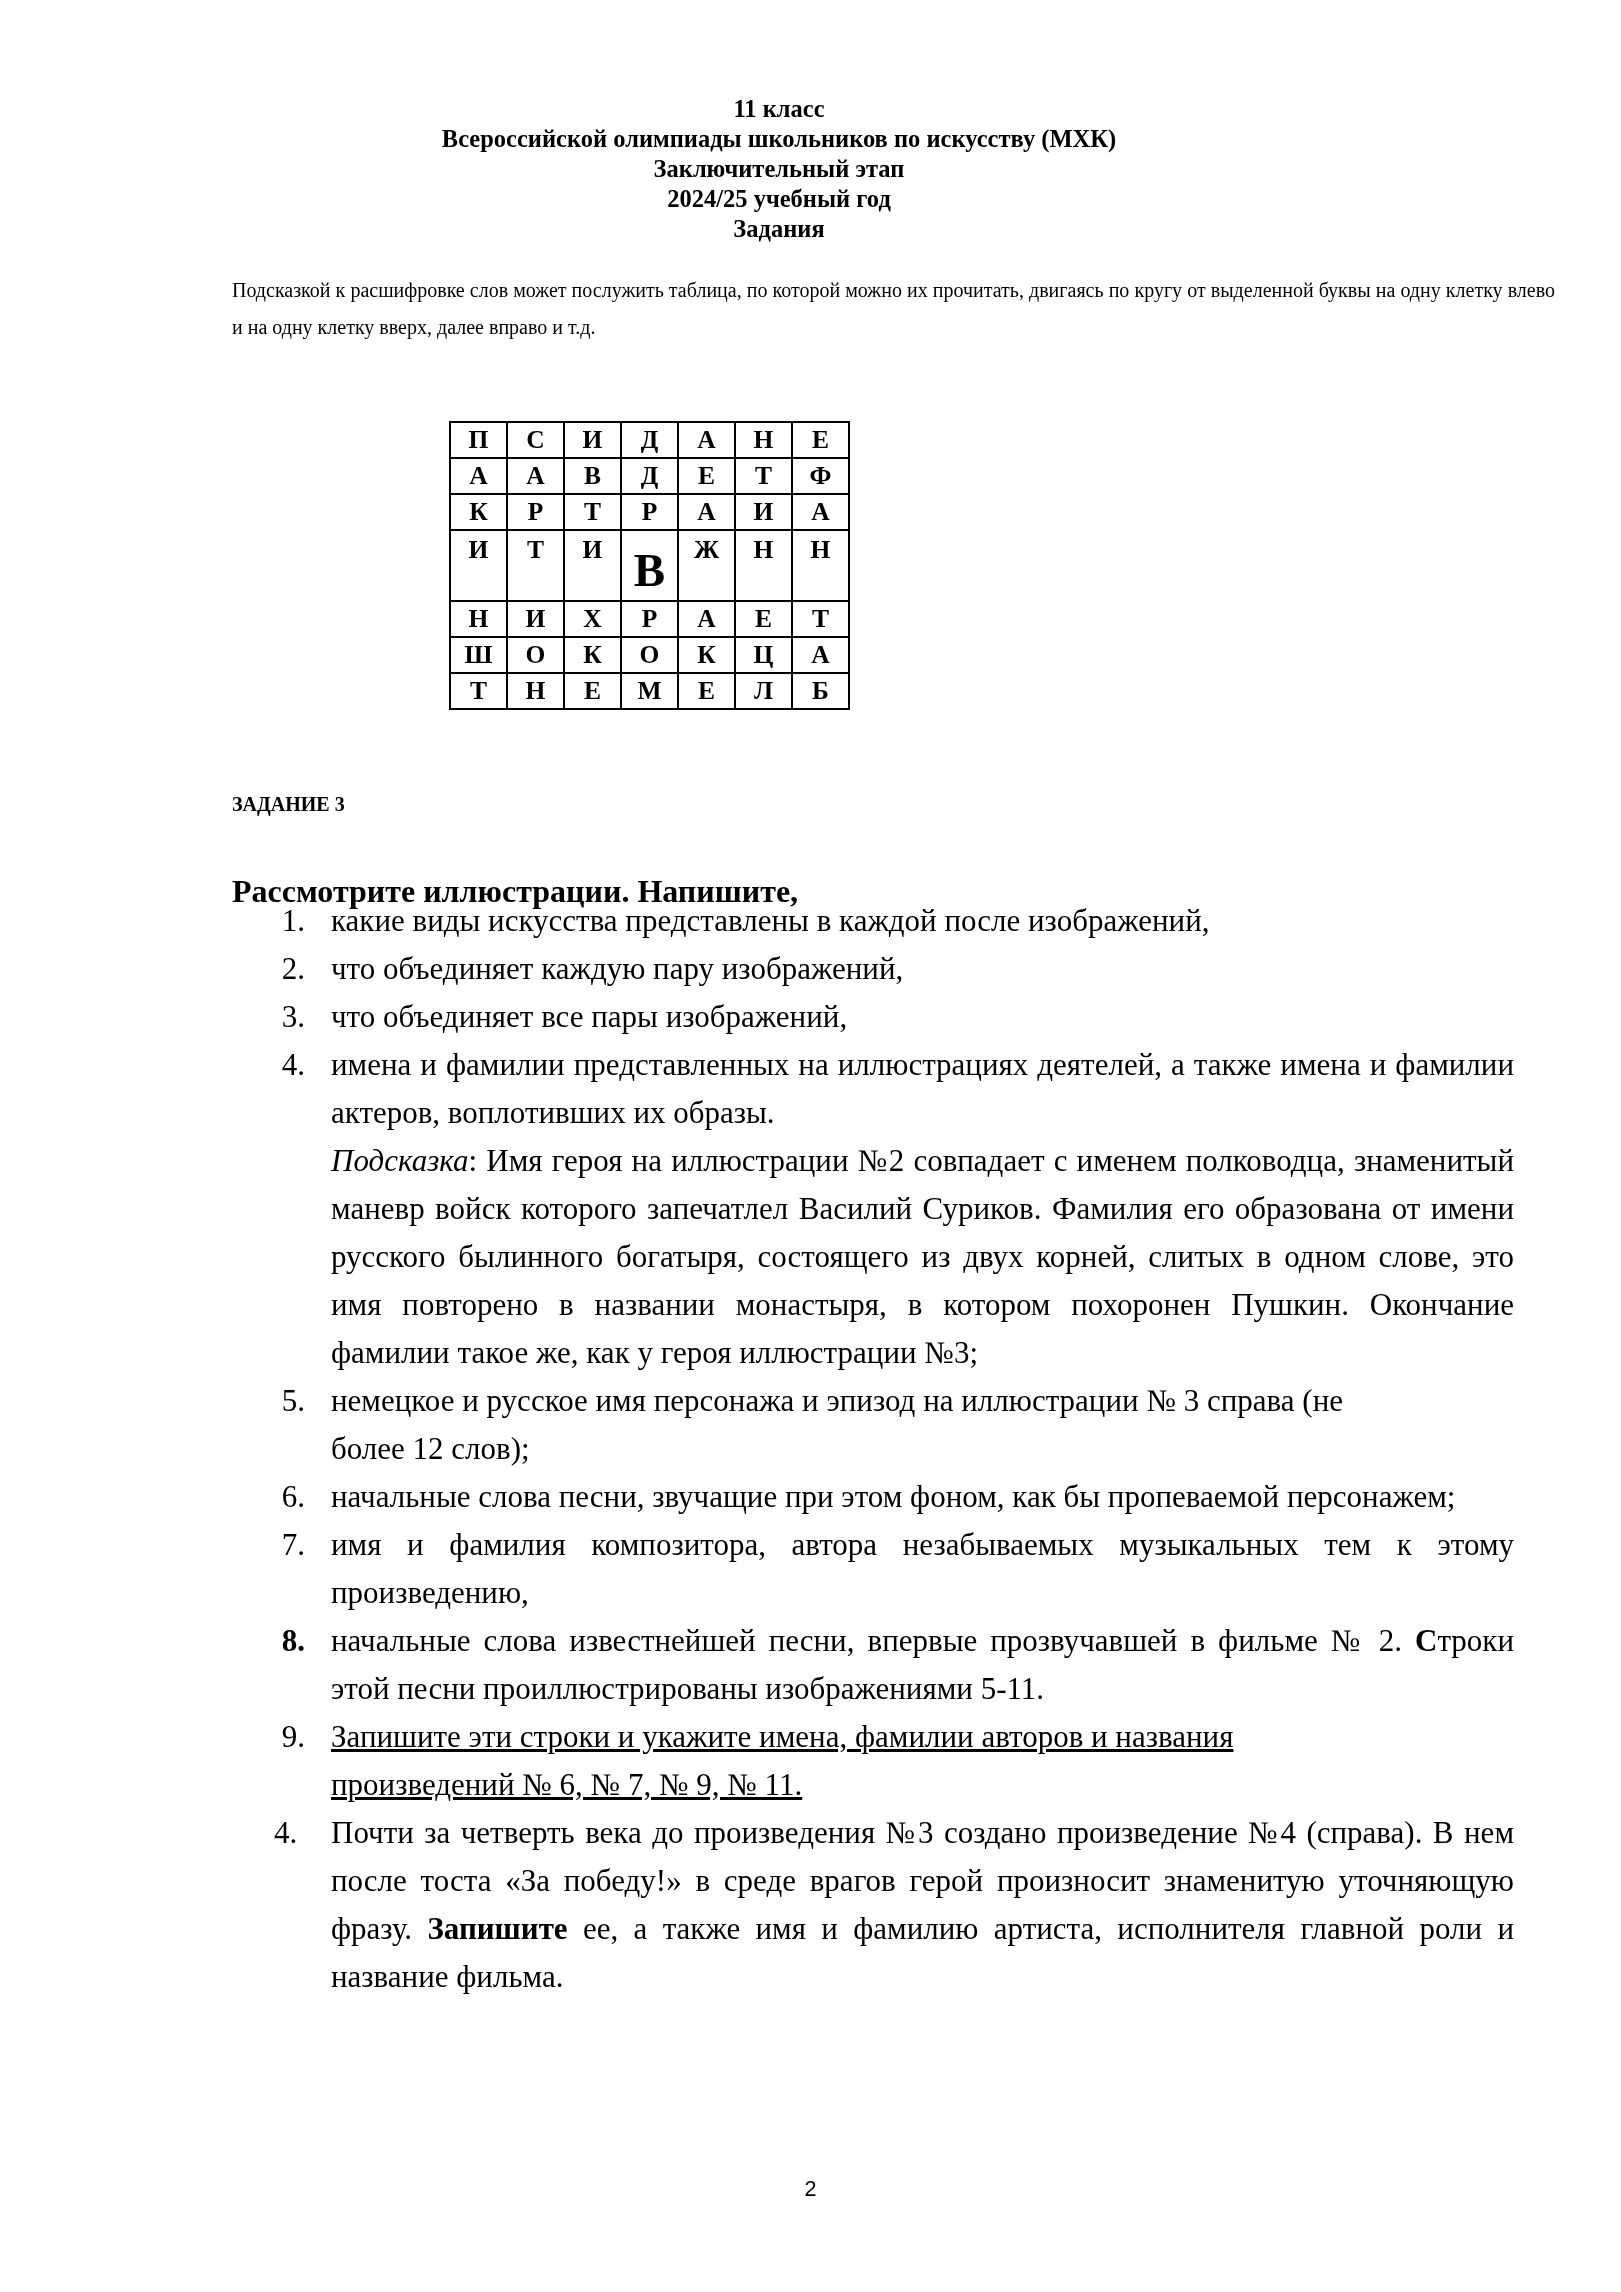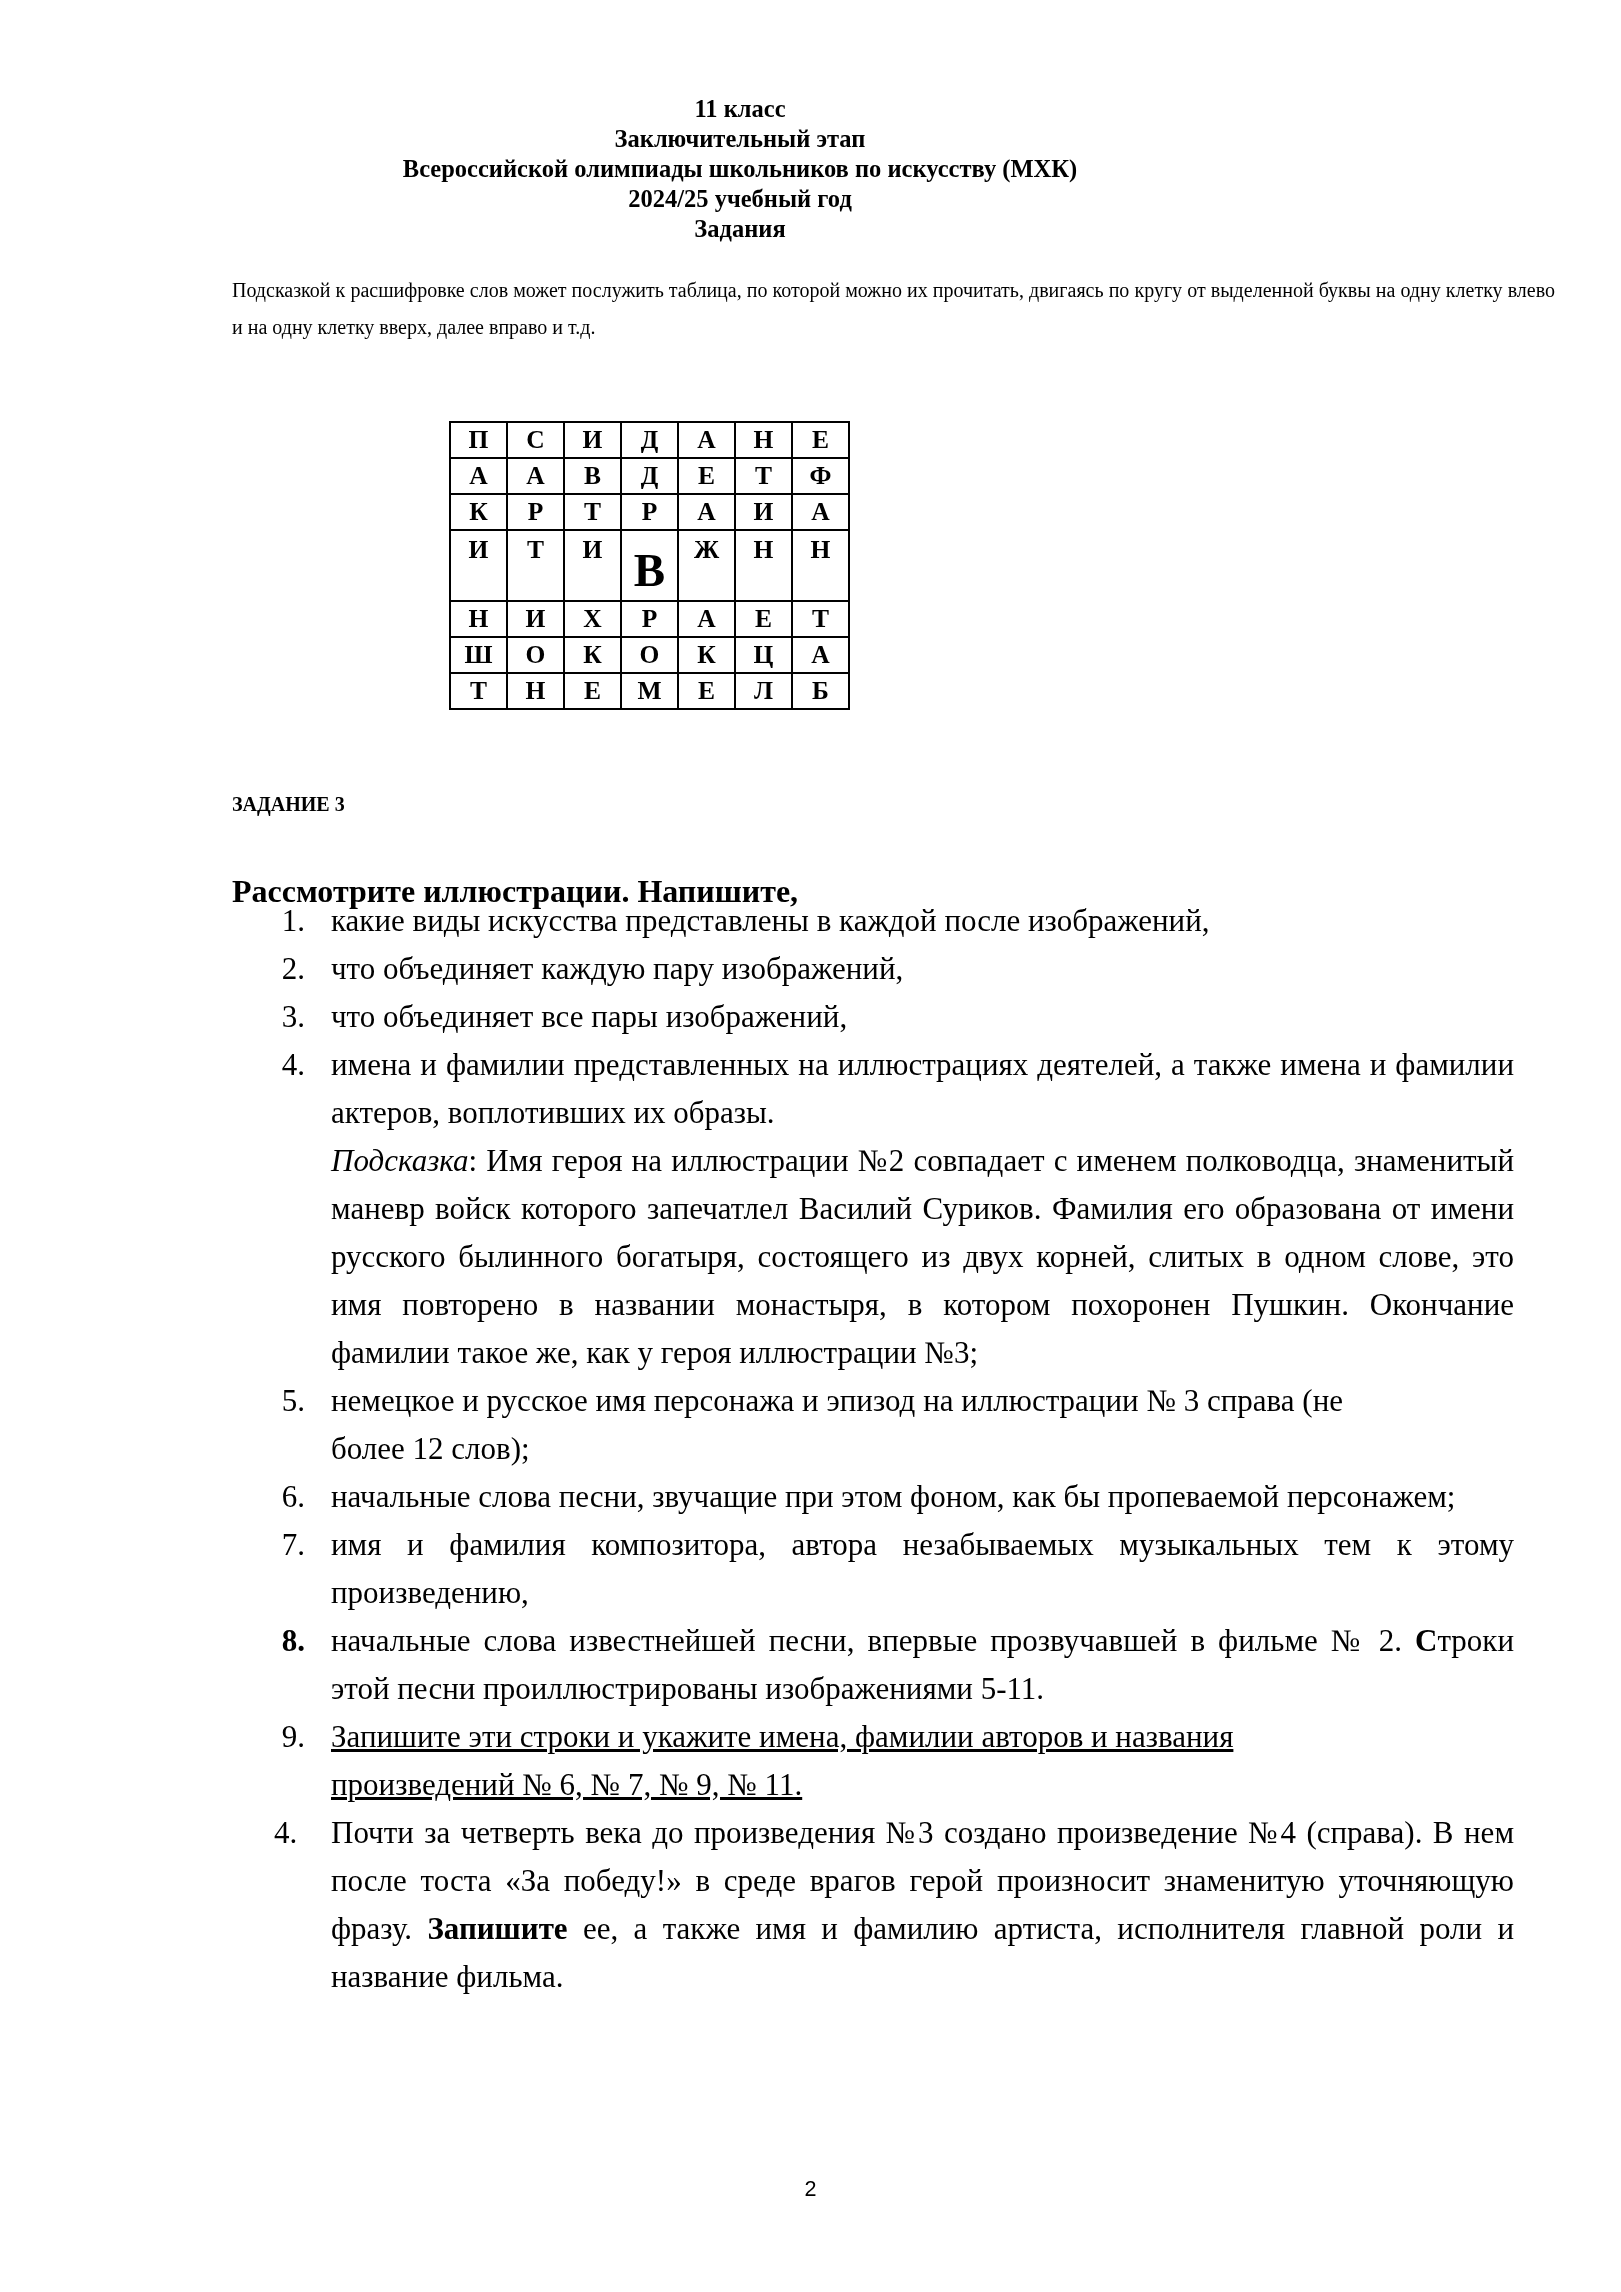--- a/index.html
+++ b/index.html
@@ -1,20 +1,20 @@
 <!DOCTYPE html>
 <html><head>
 <meta charset="utf-8">
 <style>
   html, body { margin: 0; padding: 0; background: #ffffff; }
   body { width: 1621px; height: 2293px; position: relative; overflow: hidden;
          font-family: "Liberation Serif", "DejaVu Serif", serif; color: #000; }
   .page { position: absolute; left: 0; top: 0; width: 1621px; height: 2293px; }
   .header { position: absolute; left: 0; top: 94px; width: 1353px; text-align: center;
-            font-weight: bold; font-size: 24.5px; line-height: 30px; }
+            font-weight: bold; font-size: 24.5px; line-height: 30px; padding-left: 39px; }
   .header div { margin-left: 127px; }
   .intro { position: absolute; left: 232px; top: 272px; width: 1323px;
            font-size: 20px; line-height: 37px; text-align: justify; }
   .grid { position: absolute; left: 449px; top: 421px; border-collapse: collapse; }
   .grid td { border: 2px solid #000; width: 55px; height: 34px; padding: 0;
              text-align: center; vertical-align: middle; font-weight: bold;
              font-size: 25.5px; font-family: "Liberation Serif", serif; }
   .grid tr.tall td { height: 59px; vertical-align: top; padding-top: 3.9px; }
   .grid tr.tall td.big { font-size: 47px; vertical-align: middle; padding-top: 9.8px; }
   .task-title { position: absolute; left: 232px; top: 784px; font-weight: bold;
@@ -32,22 +32,22 @@
   .page-num { position: absolute; left: 0; width: 1621px; top: 2176px; text-align: center;
               font-family: "Liberation Sans", sans-serif; font-size: 21.6px; }
 </style>
 </head>
 <body>
 
 <div class="page">
 
   <div class="header">
     <div>11 класс</div>
+    <div>Всероссийской олимпиады школьников по искусству (МХК)</div>
     <div>Заключительный этап</div>
-    <div>Всероссийской олимпиады школьников по искусству (МХК)</div>
     <div>2024/25 учебный год</div>
     <div>Задания</div>
   </div>
 
   <div class="intro">Подсказкой к расшифровке слов может послужить таблица, по которой можно их прочитать, двигаясь по кругу от выделенной буквы на одну клетку влево и на одну клетку вверх, далее вправо и т.д.</div>
 
   <table class="grid">
     <tbody>
         <tr>
       <td>П</td>

